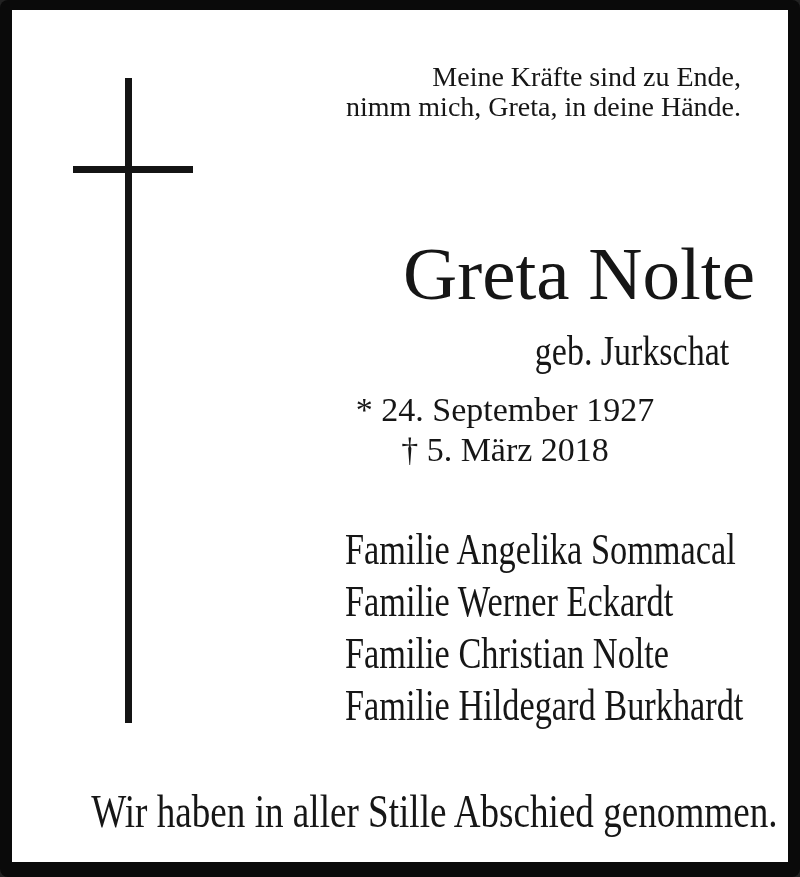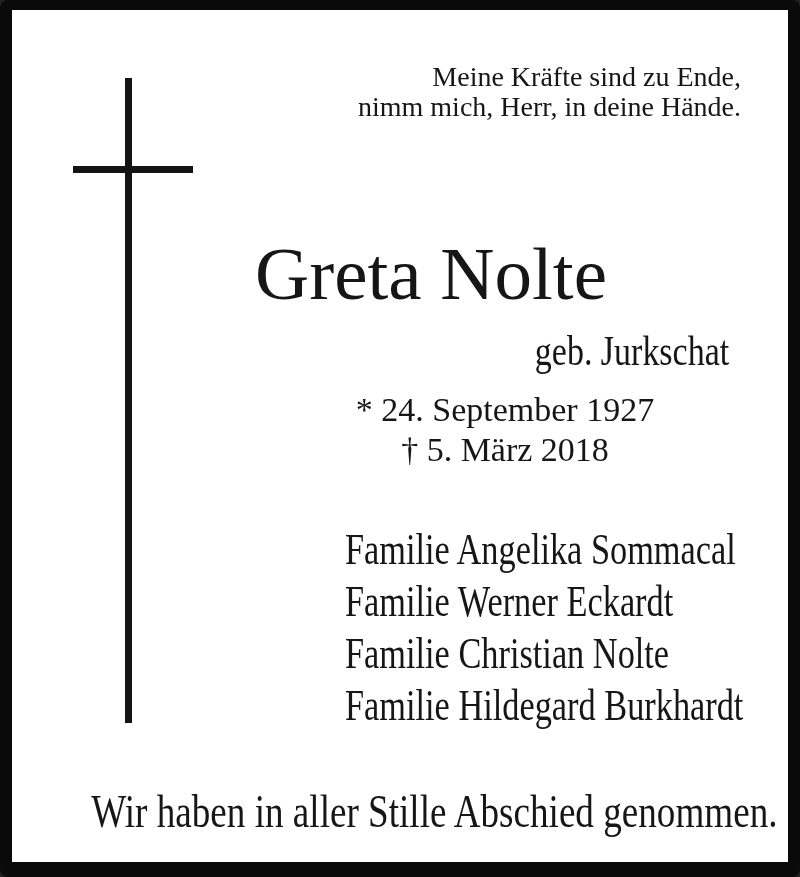--- a/index.html
+++ b/index.html
@@ -45,21 +45,21 @@
 
   .quote {
     top: 62px; right: 59px;
     font-size: 28px; line-height: 30px;
     text-align: right;
   }
 
   .name {
     top: 236px; left: 255px; width: 500px;
     font-size: 75px; line-height: 1;
-    text-align: left;
+    text-align: right;
   }
 
   .maiden {
     top: 329px; left: 255px; width: 500px;
     font-size: 43px; line-height: 1;
     text-align: right;
   }
   .maiden .squeeze { display: inline-block; transform: scaleX(0.79); transform-origin: center; }
 
   .dates {
@@ -89,21 +89,21 @@
 
   <div class="card"></div>
 
   <div class="cross">
     <div class="v-beam"></div>
     <div class="h-beam"></div>
   </div>
 
   <div class="txt quote">
     <div>Meine Kräfte sind zu Ende,</div>
-    <div>nimm mich, Herr, in deine Hände.</div>
+    <div>nimm mich, Greta, in deine Hände.</div>
   </div>
 
   <div class="txt name">Greta Nolte</div>
 
   <div class="txt maiden">
     <span class="squeeze">geb. Jurkschat</span>
   </div>
 
   <div class="txt dates">
     <div>* 24. September 1927</div>

